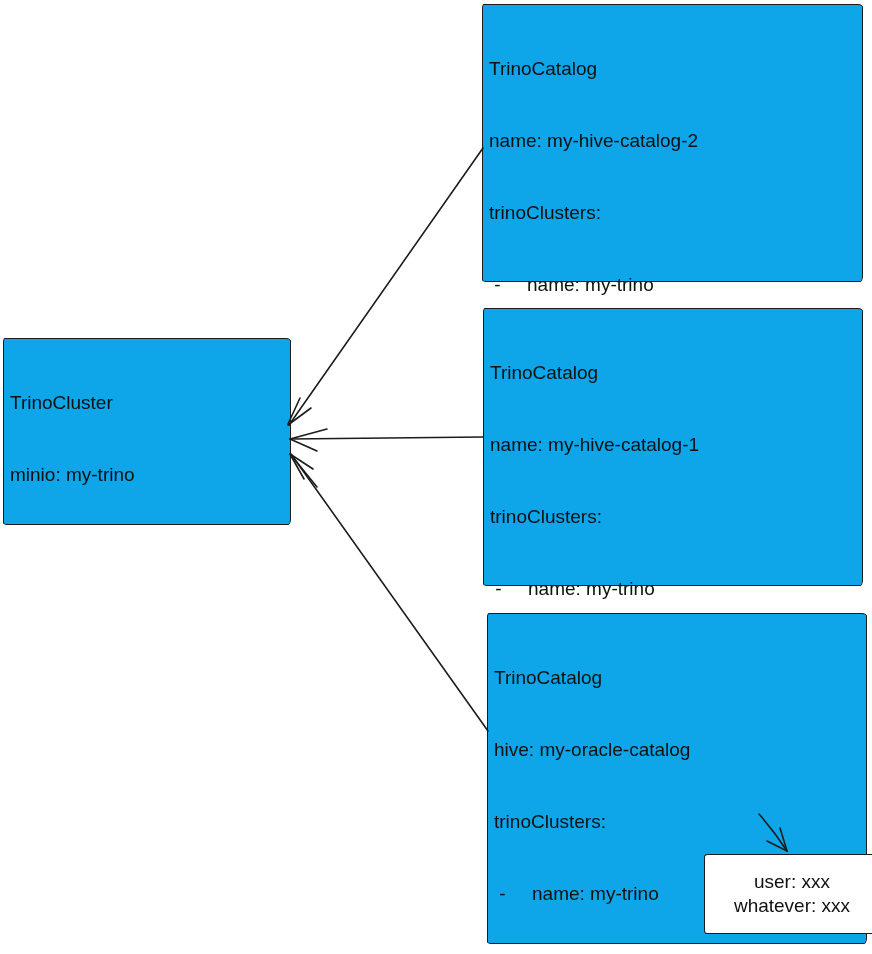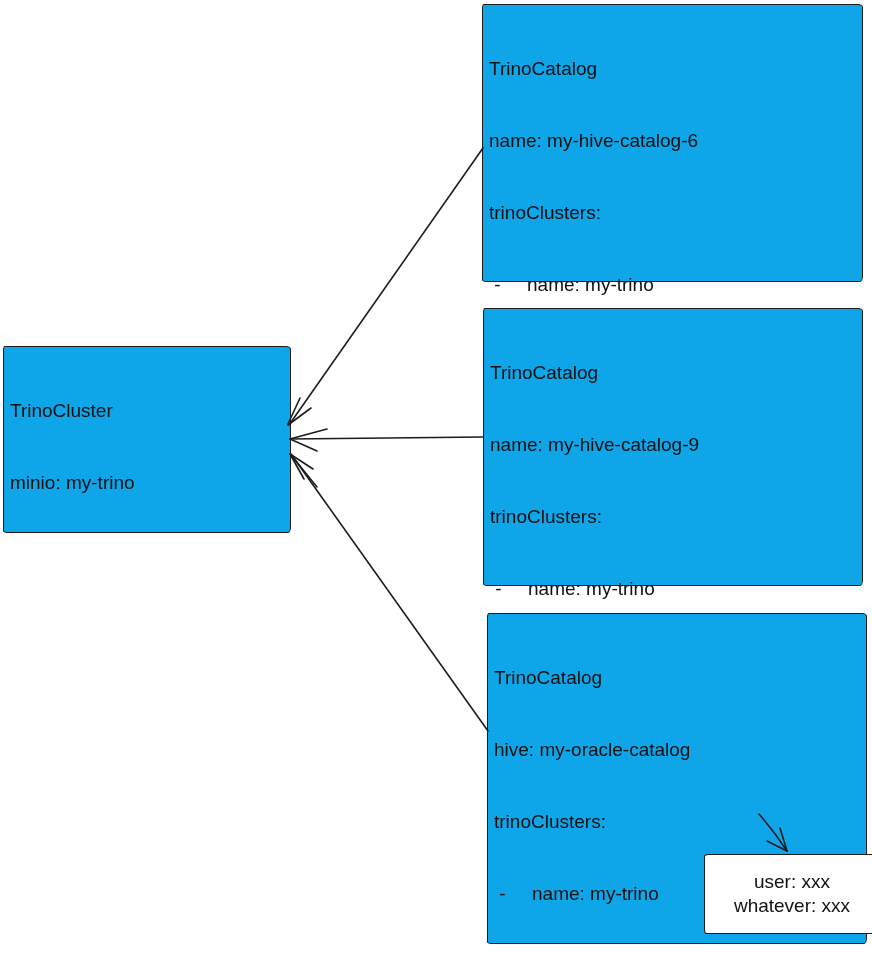--- a/index.html
+++ b/index.html
@@ -34,21 +34,21 @@
     color: #111111;
     font-size: 19px;
     line-height: 24px;
     white-space: pre;
     
     border-radius: 2px 5px 3px 6px / 5px 3px 6px 2px;
   }
   .node .ln {
     white-space: pre;
   }
-  #cluster-box  { left: 3px;   top: 338px; width: 288px; height: 187px; margin-top: 8px; }
+  #cluster-box  { left: 3px;   top: 338px; width: 288px; height: 187px; }
   #catalog1-box { left: 482px; top: 4px;   width: 381px; height: 278px; }
   #catalog2-box { left: 483px; top: 308px; width: 380px; height: 278px; }
   #catalog3-box { left: 487px; top: 613px; width: 380px; height: 331px; }
   #secret-box {
     left: 216px; top: 240px;  
     width: 176px; height: 80px;
     position: absolute;
     display: flex;
     flex-direction: column;
     justify-content: center;
@@ -96,33 +96,33 @@
     </g>
   </svg>
 
   <div class="node" id="cluster-box">
     <div class="ln">TrinoCluster</div>
     <div class="ln">minio: my-trino</div>
   </div>
 
   <div class="node" id="catalog1-box">
     <div class="ln">TrinoCatalog</div>
-    <div class="ln">name: my-hive-catalog-6</div>
+    <div class="ln">name: my-hive-catalog-2</div>
     <div class="ln">trinoClusters:</div>
     <div class="ln"> -     name: my-trino</div>
     <div class="ln">hive:</div>
     <div class="ln">     s3: # S3ConnnectionSpec</div>
     <div class="ln">         inline:</div>
     <div class="ln">             host: minio</div>
     <div class="ln">     metastore: # whatever</div>
   </div>
 
   <div class="node" id="catalog2-box">
     <div class="ln">TrinoCatalog</div>
-    <div class="ln">name: my-hive-catalog-9</div>
+    <div class="ln">name: my-hive-catalog-1</div>
     <div class="ln">trinoClusters:</div>
     <div class="ln"> -     name: my-trino</div>
     <div class="ln">hive:</div>
     <div class="ln">     hdfs:</div>
     <div class="ln">         # TBD</div>
     <div class="ln">     metastore: # whatever</div>
   </div>
 
   <div class="node" id="catalog3-box">
     <div class="ln">TrinoCatalog</div>

